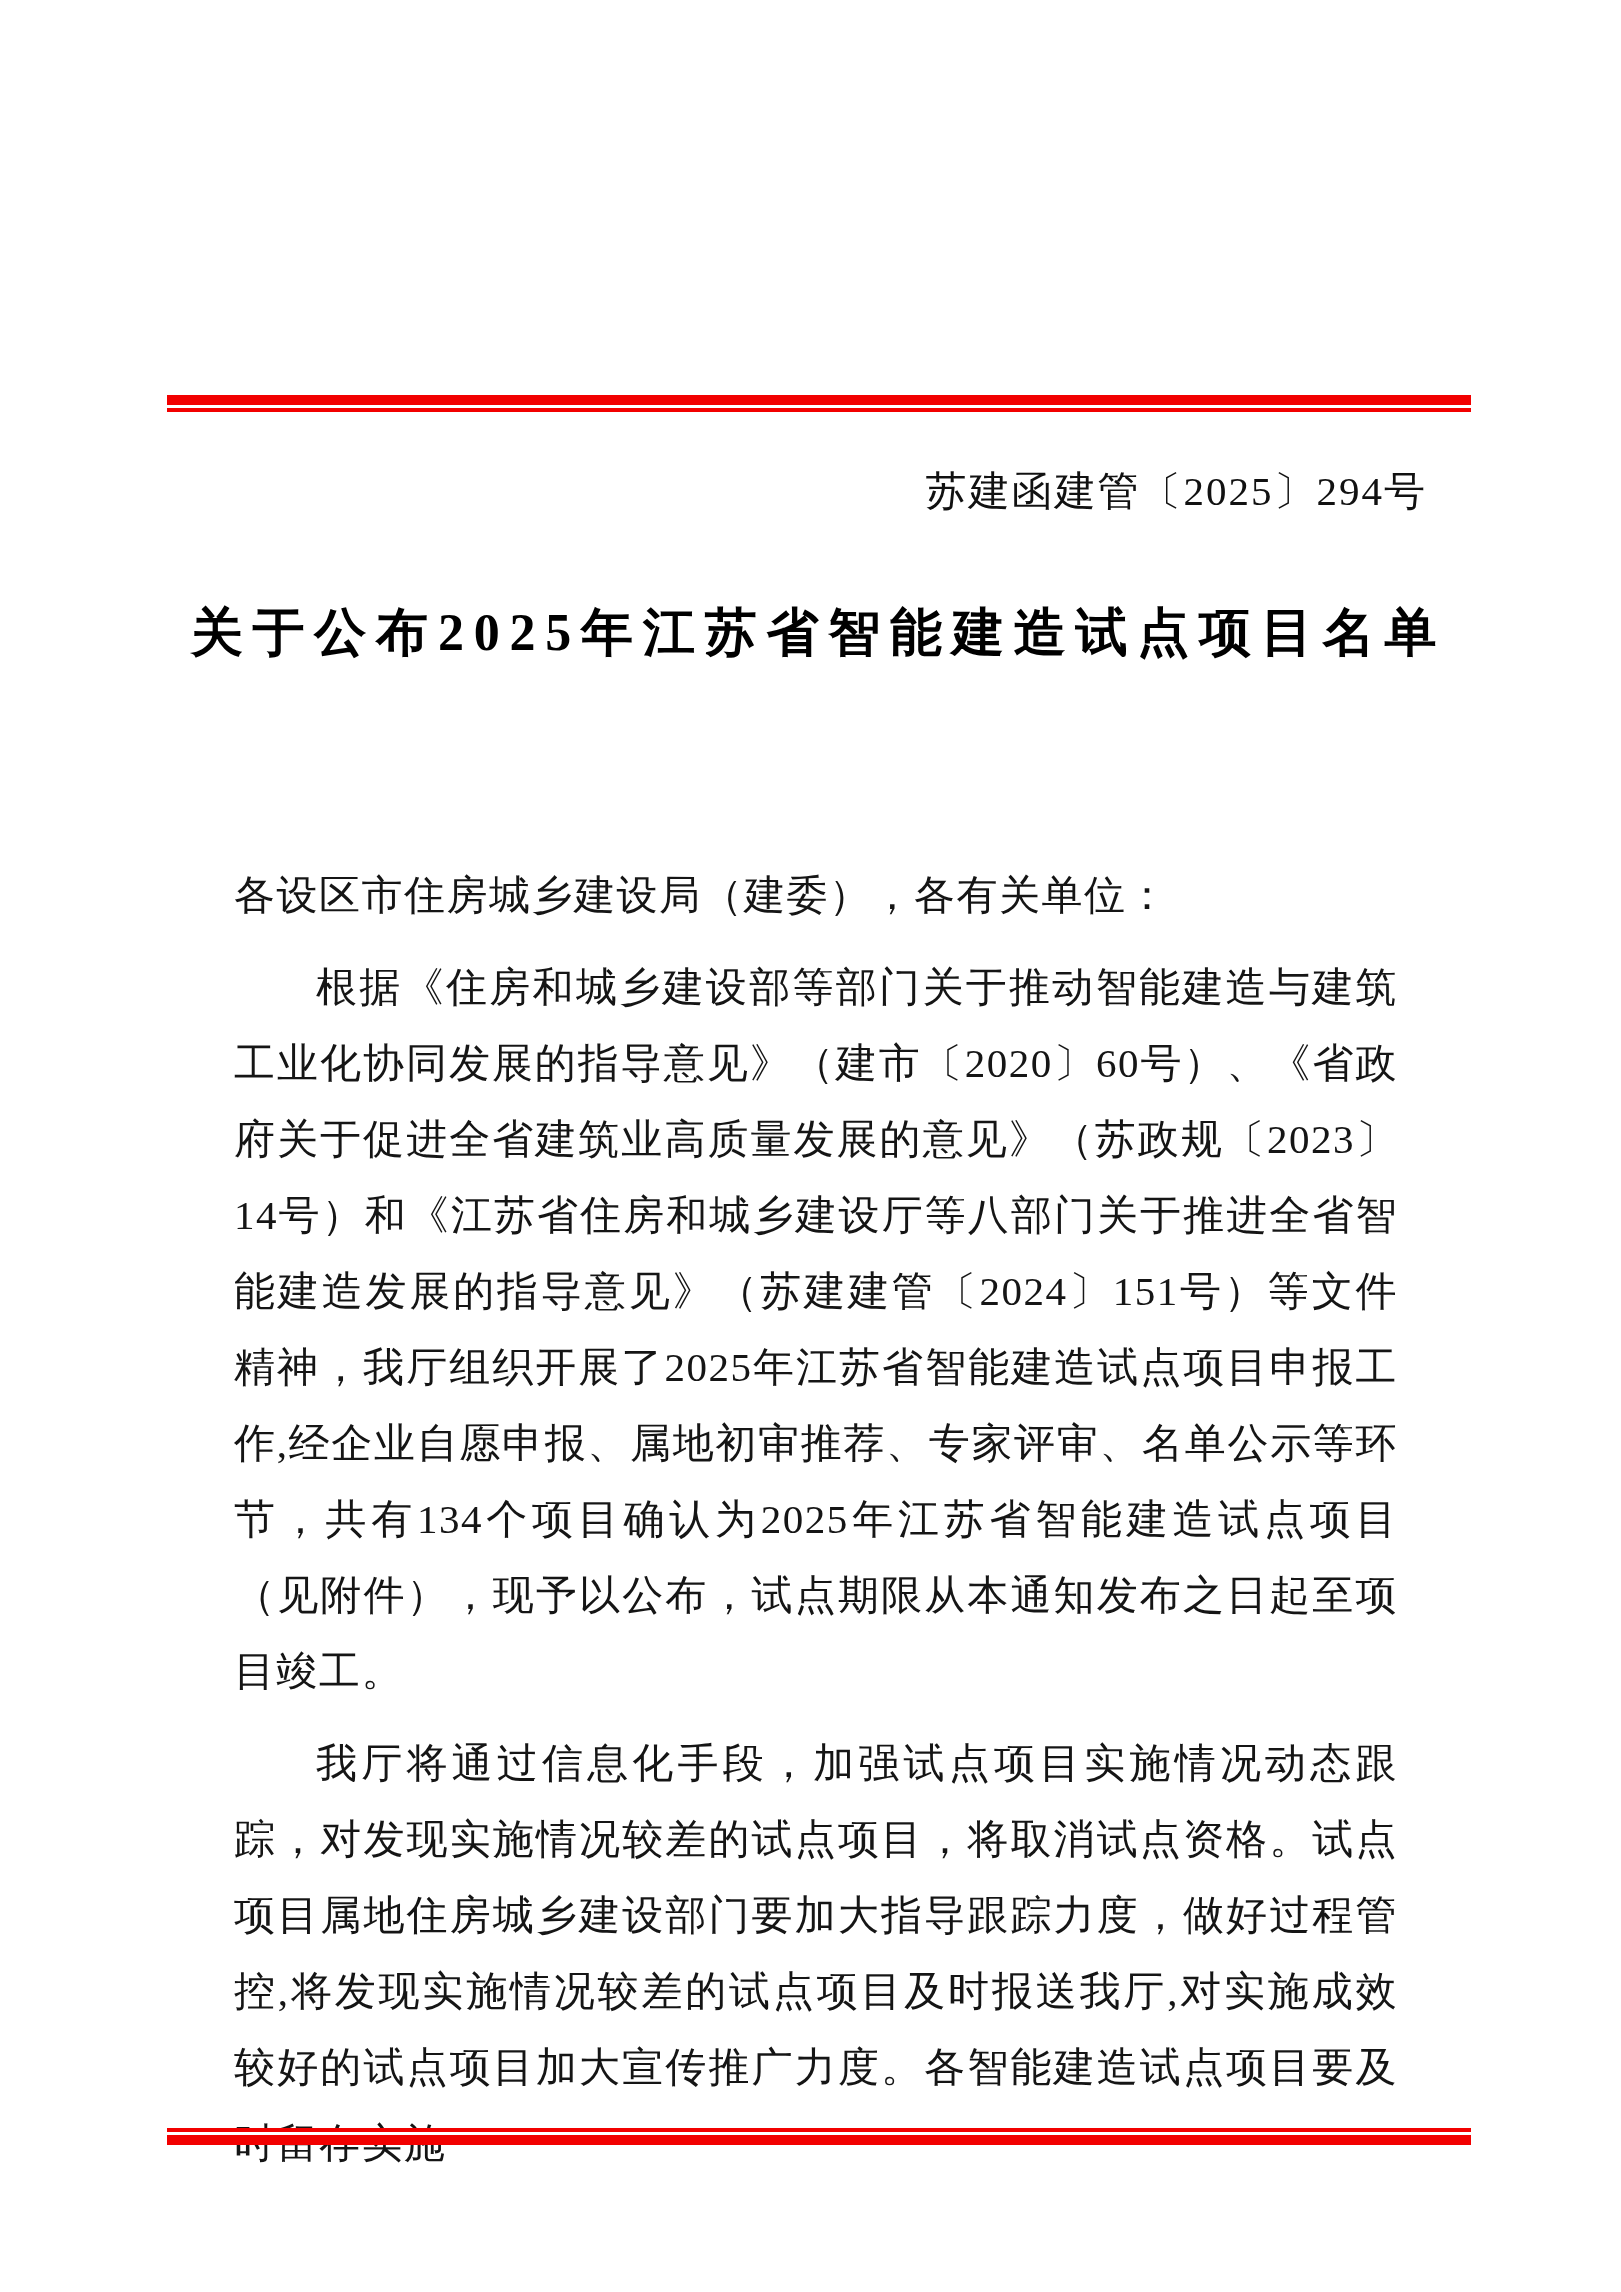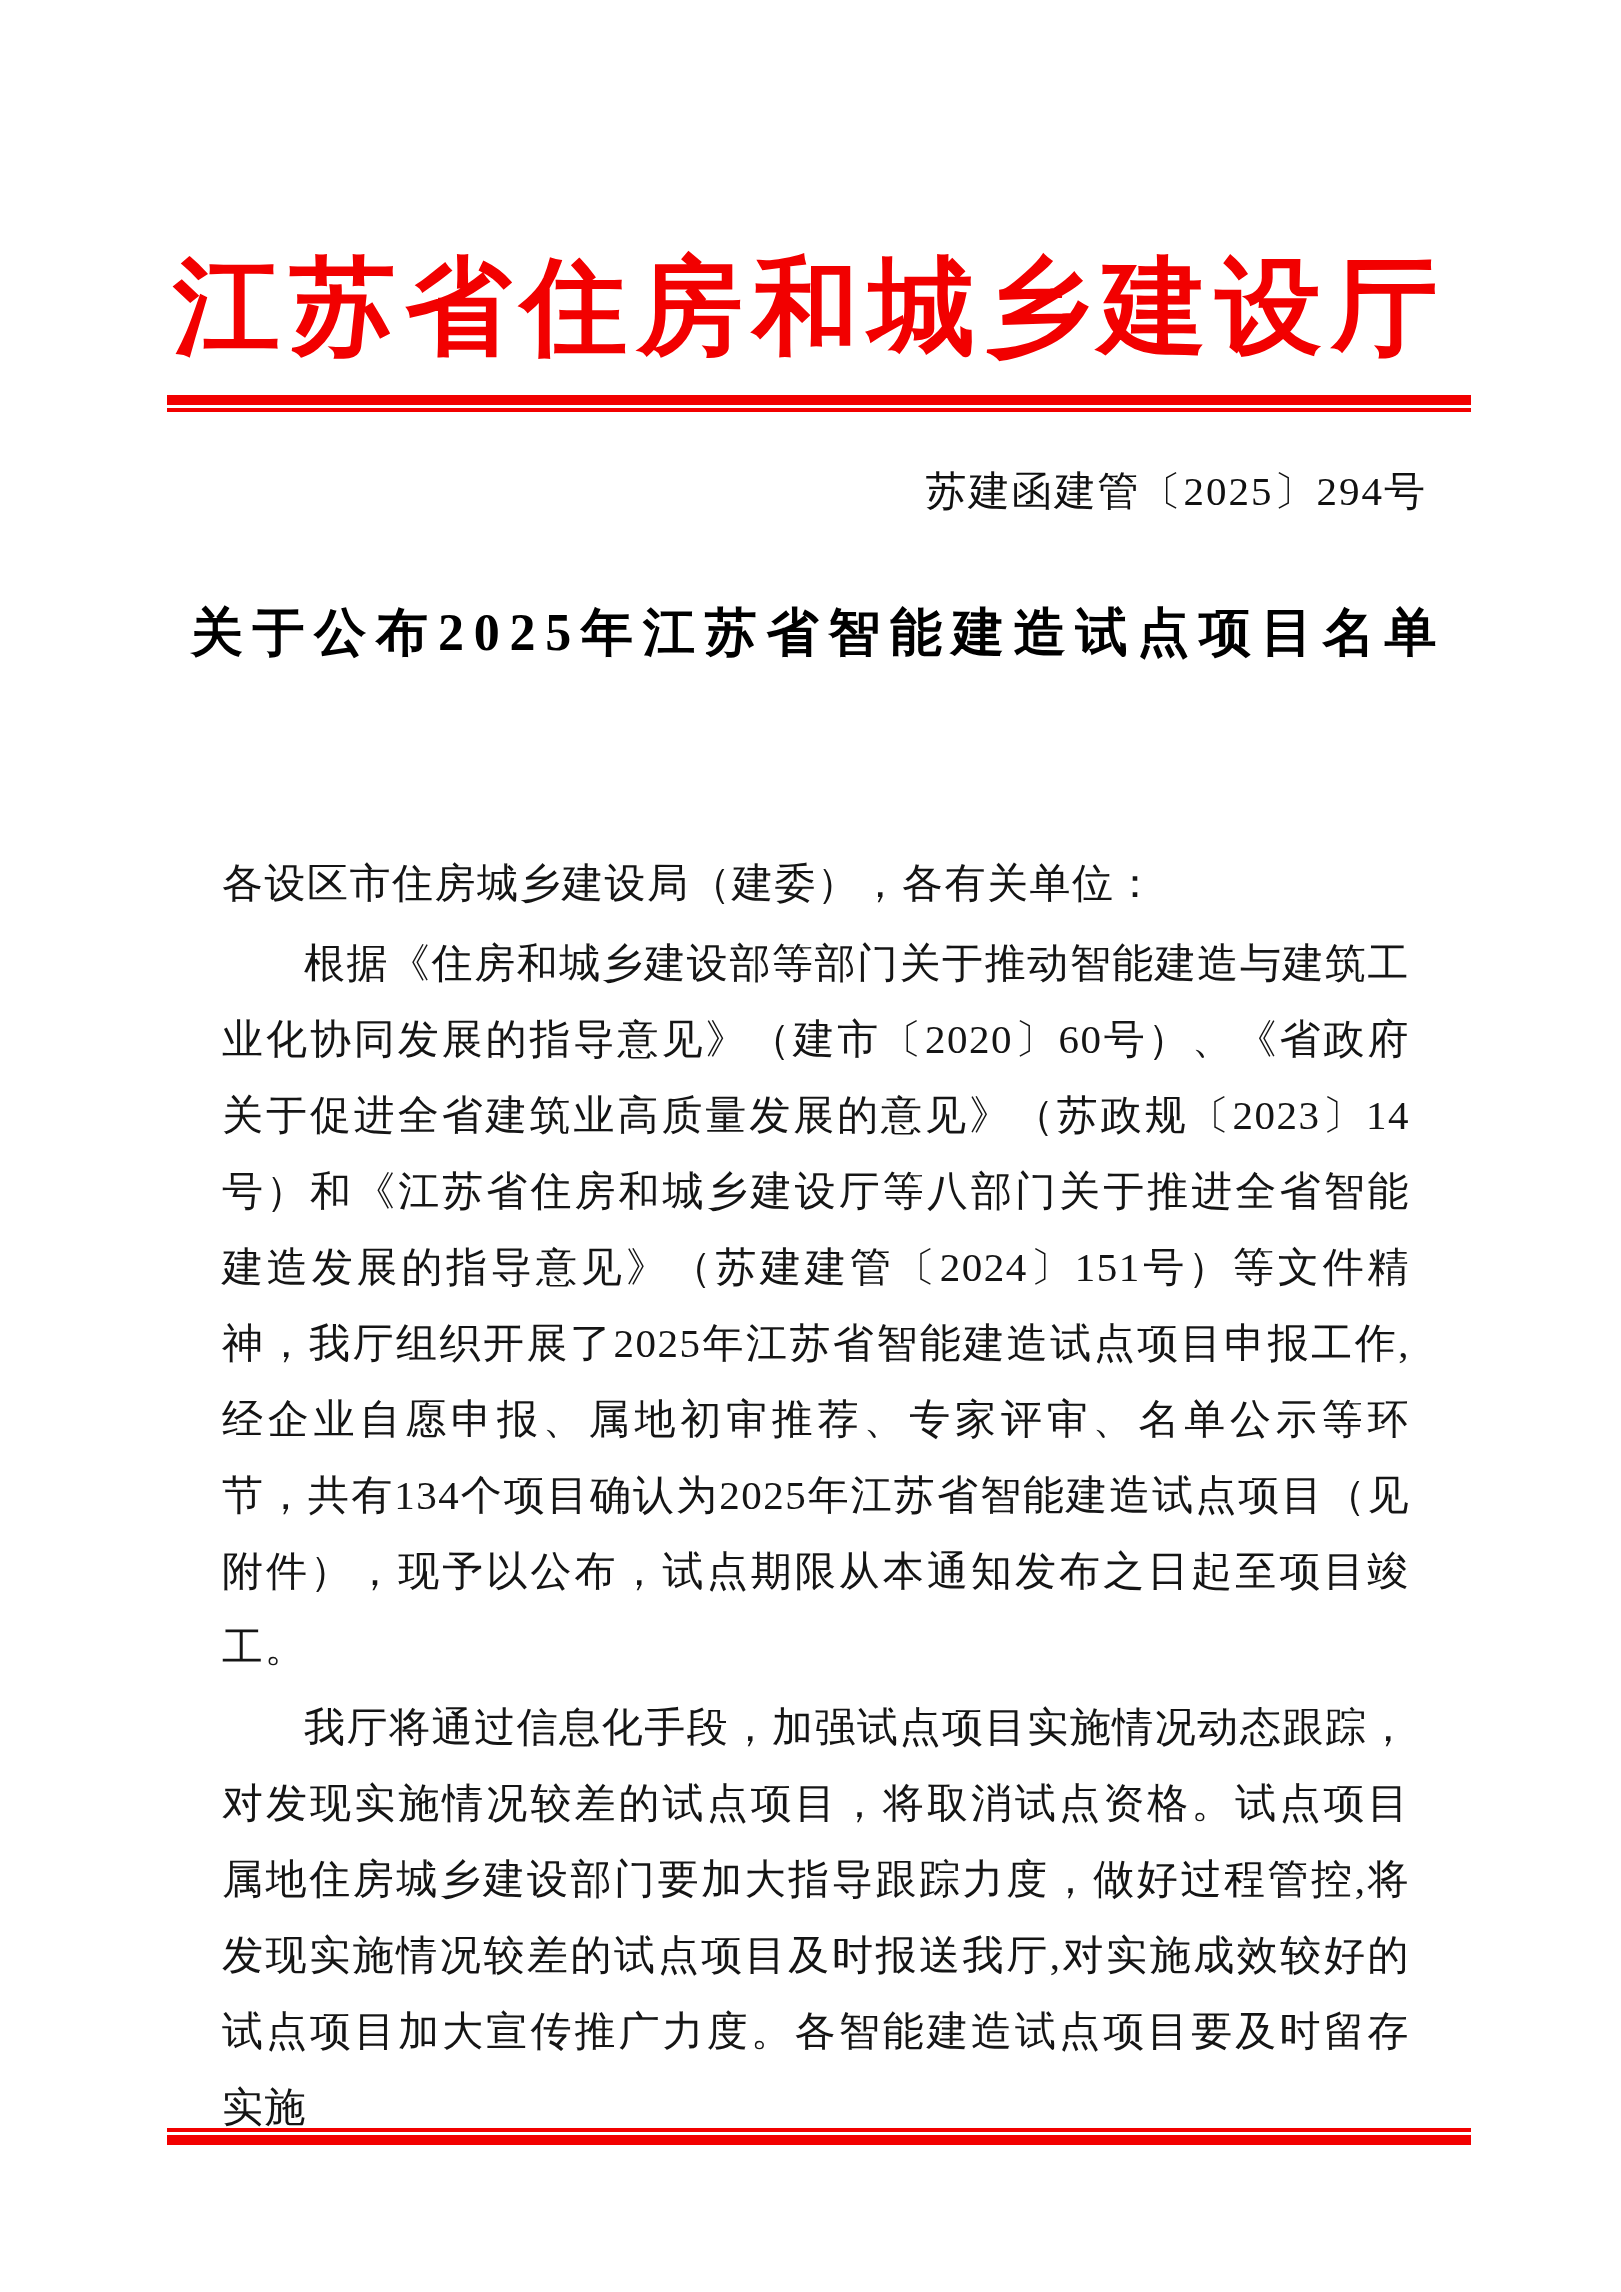--- a/index.html
+++ b/index.html
@@ -82,33 +82,32 @@
     left: 218px;
     width: 1196px;
     font-size: 41px;
     line-height: 76px;
     letter-spacing: 1.5px;
     color: #151515;
     text-align: justify;
     text-justify: inter-ideograph;
   }
   .body p {
-    margin: 4px;
+    margin: 16px;
     padding: 0;
   }
   .body p.para {
     text-indent: 2em;
   }
 </style>
 </head>
 <body>
 
 <div class="page">
 
-  <div class="agency">江苏省住房和城乡建设厅</div>
 
   <div class="rule rule-top">
     <div class="bar-thick"></div>
     <div class="gap"></div>
     <div class="bar-thin"></div>
   </div>
 
   <div class="doc-number">苏建函建管〔2025〕294号</div>
 
   <div class="notice-title">

